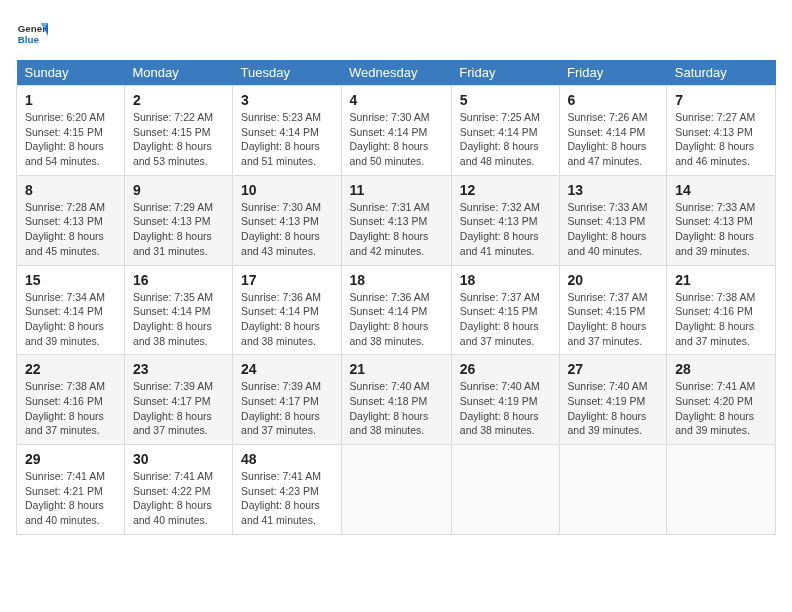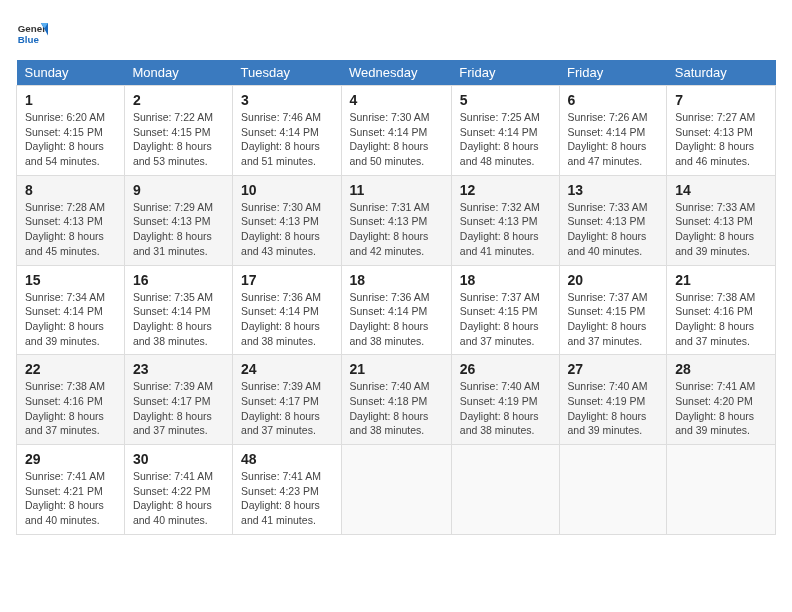--- a/index.html
+++ b/index.html
@@ -124,21 +124,21 @@
         <span class="day-number">2</span>
         <div class="day-info">
           <span>Sunrise: 7:22 AM</span><br>
           <span>Sunset: 4:15 PM</span><br>
           <span>Daylight: 8 hours and 53 minutes.</span>
         </div>
       </td>
         <td>
         <span class="day-number">3</span>
         <div class="day-info">
-          <span>Sunrise: 7:46 AM</span><br>
+          <span>Sunrise: 5:23 AM</span><br>
           <span>Sunset: 4:14 PM</span><br>
           <span>Daylight: 8 hours and 51 minutes.</span>
         </div>
       </td>
         <td>
         <span class="day-number">4</span>
         <div class="day-info">
           <span>Sunrise: 7:30 AM</span><br>
           <span>Sunset: 4:14 PM</span><br>
           <span>Daylight: 8 hours and 50 minutes.</span>

